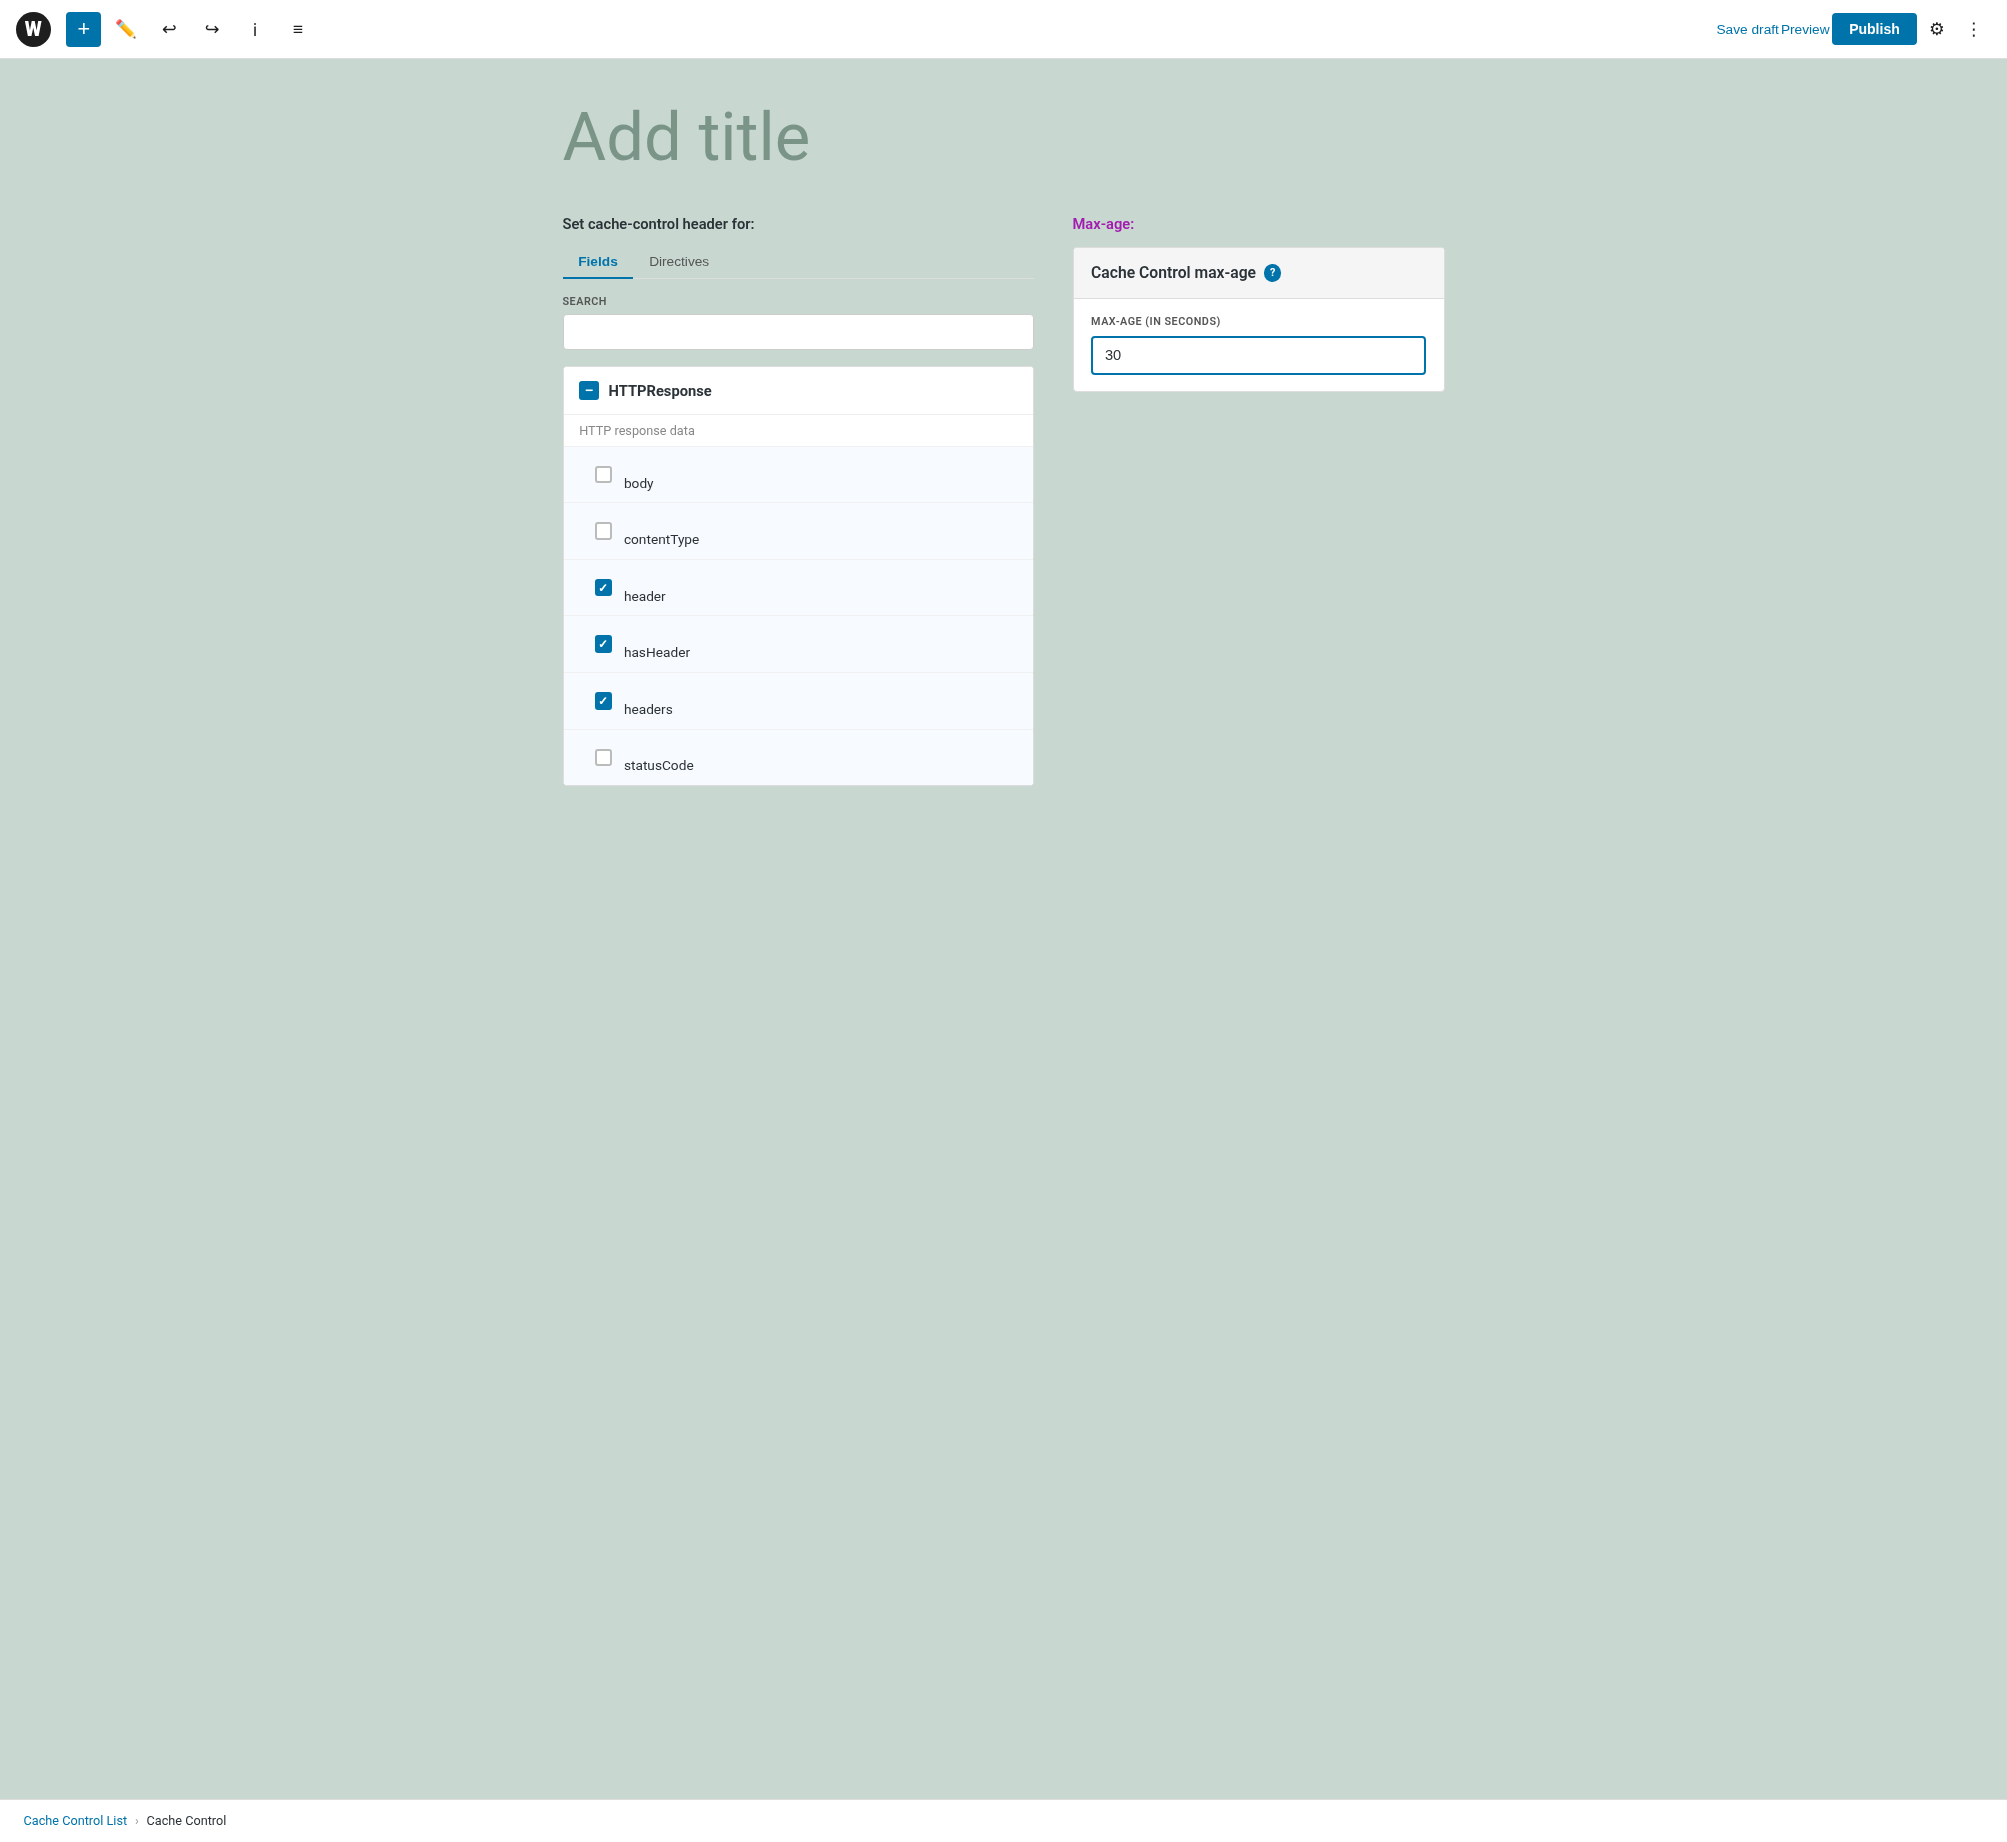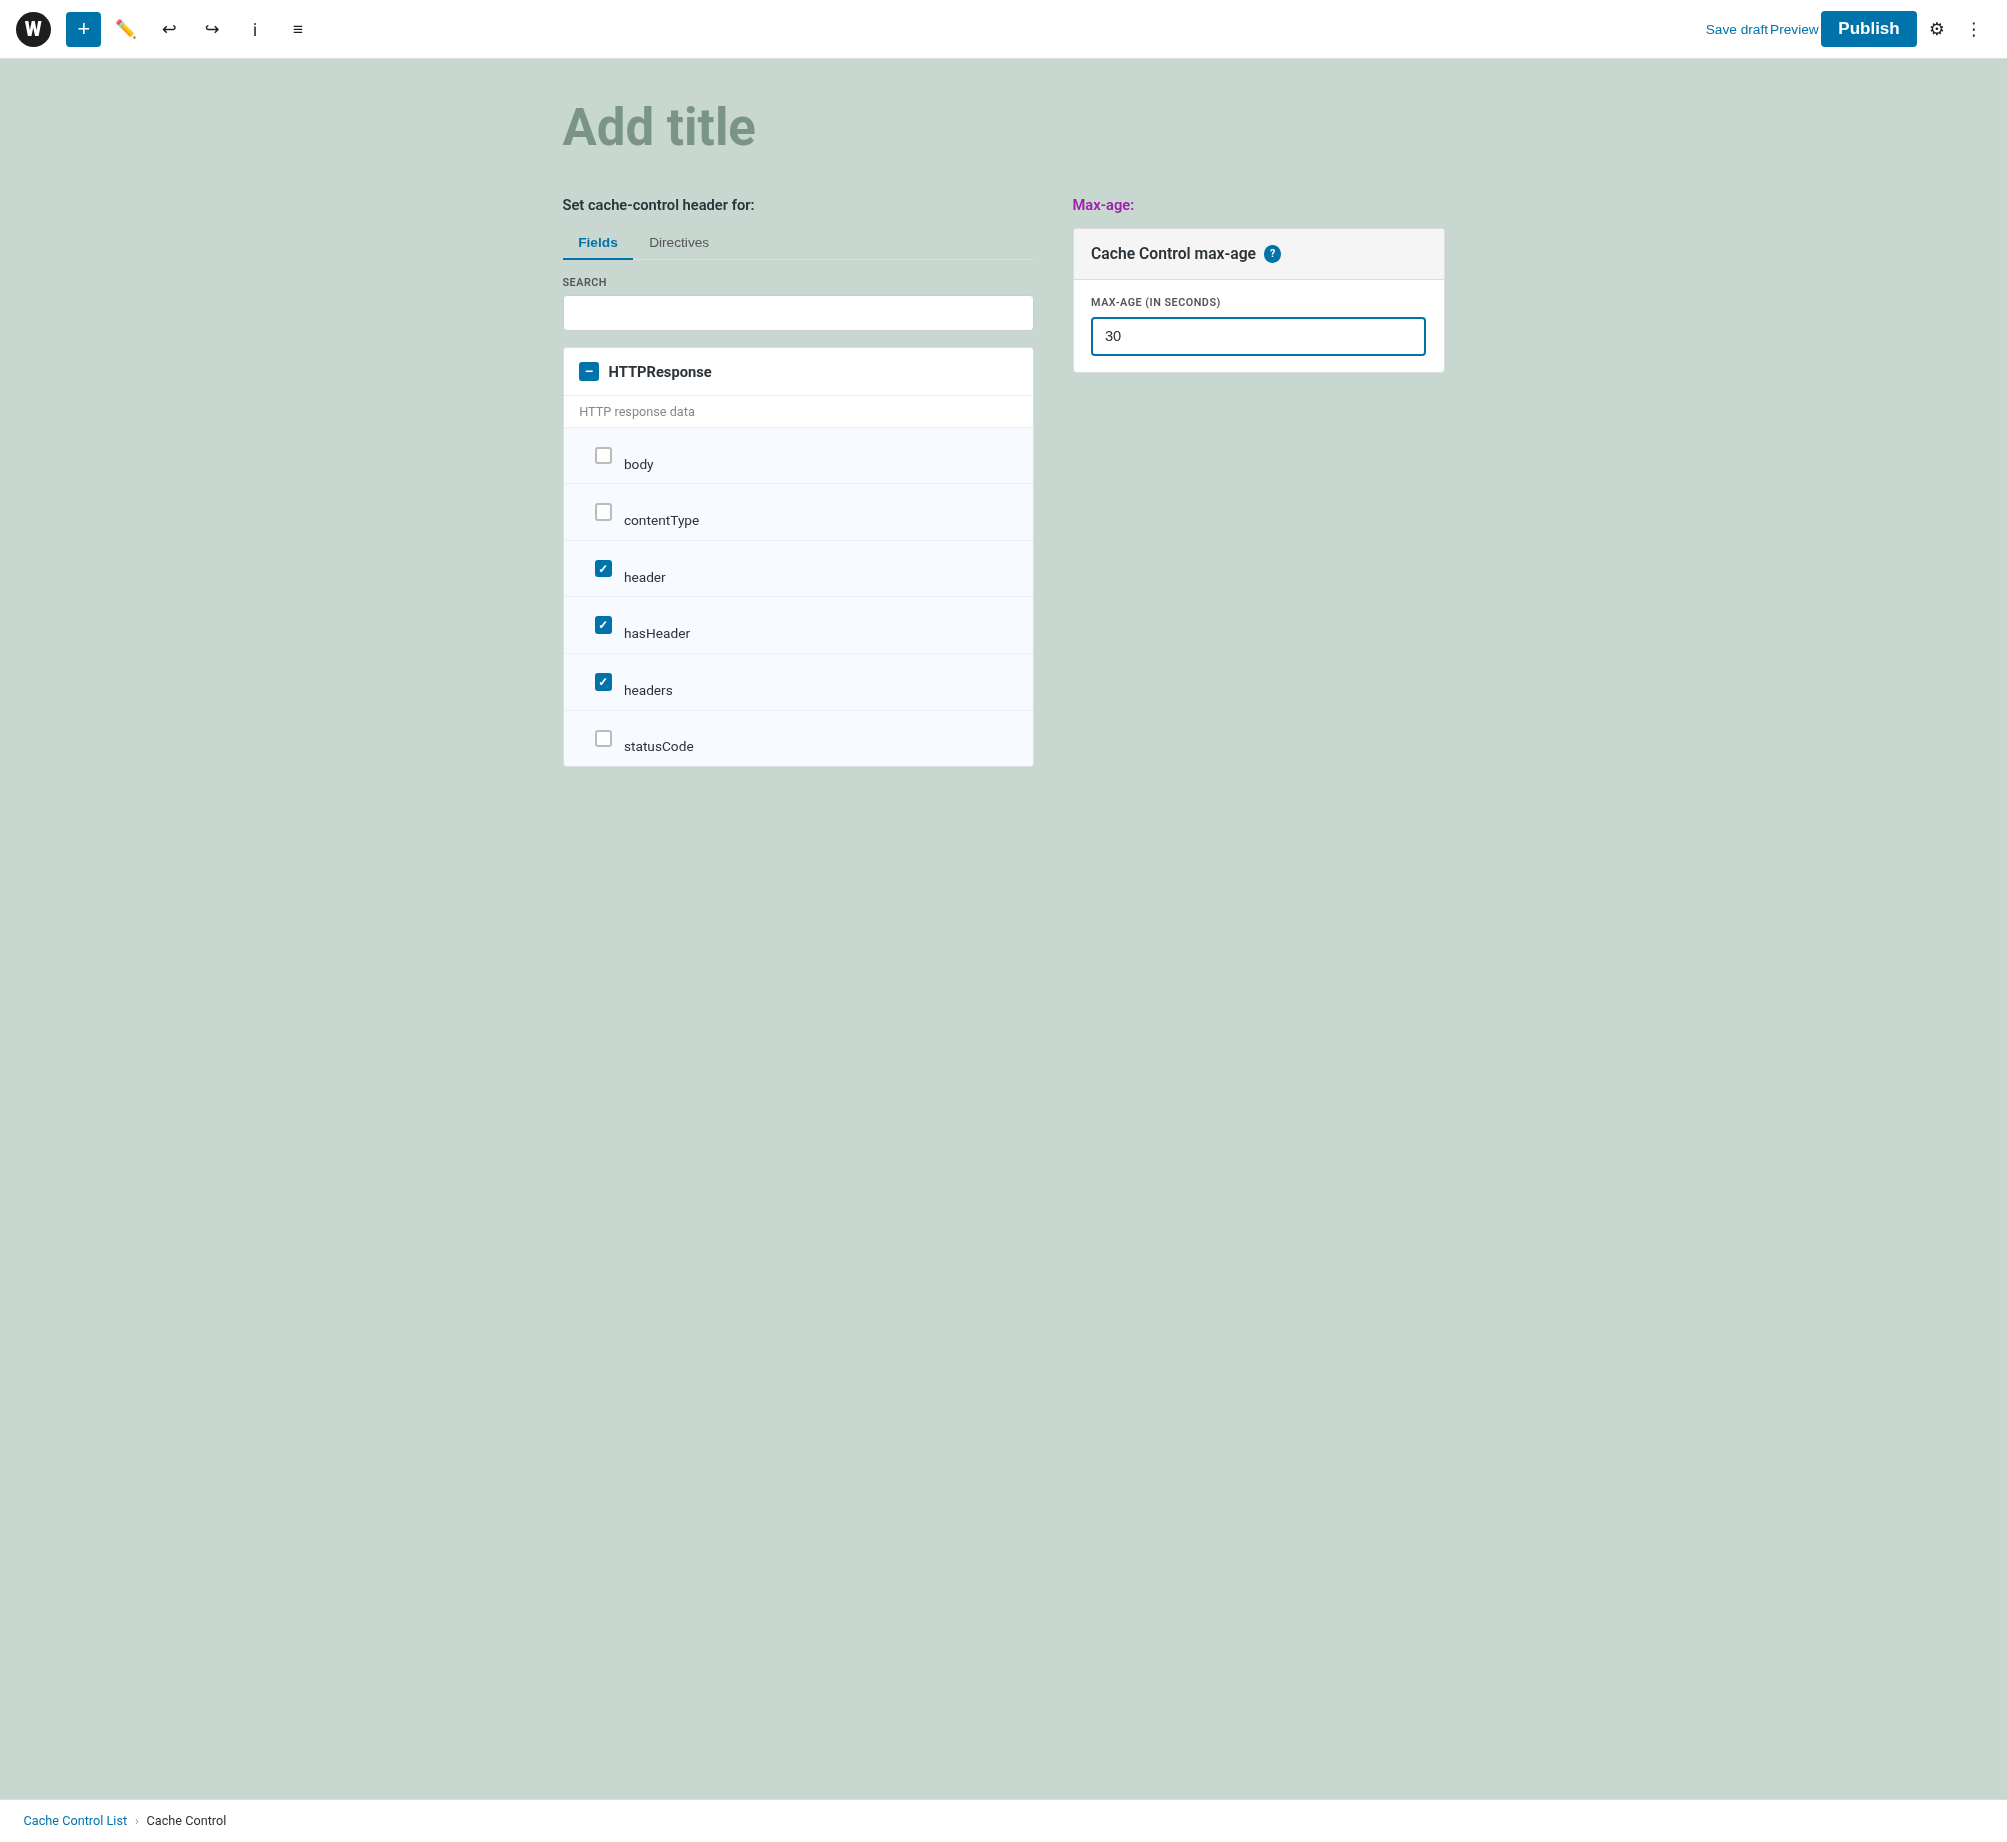--- a/index.html
+++ b/index.html
@@ -85,44 +85,44 @@
       cursor: pointer;
       font-weight: 400;
     }
 
     .publish-btn {
       background: #0073aa;
       color: #fff;
       border: none;
       border-radius: 3.9px;
       padding: 7.8px 17.6px;
-      font-size: 17px;
+      font-size: 14px;
       font-weight: 600;
       cursor: pointer;
     }
 
     
     .main-content {
       flex: 1;
       padding: 39px 59px;
       display: flex;
       flex-direction: column;
       align-items: center;
     }
 
     .page-title-area {
       width: 100%;
       max-width: 882px;
       margin-bottom: 39px;
     }
 
     .add-title-placeholder {
-      font-size: 51px;
+      font-size: 67px;
       color: #5a7a6a;
-      font-weight: 700;
+      font-weight: 400;
       opacity: 0.7;
     }
 
     .editor-area {
       width: 100%;
       max-width: 882px;
       display: flex;
       gap: 39px;
       align-items: flex-start;
     }

